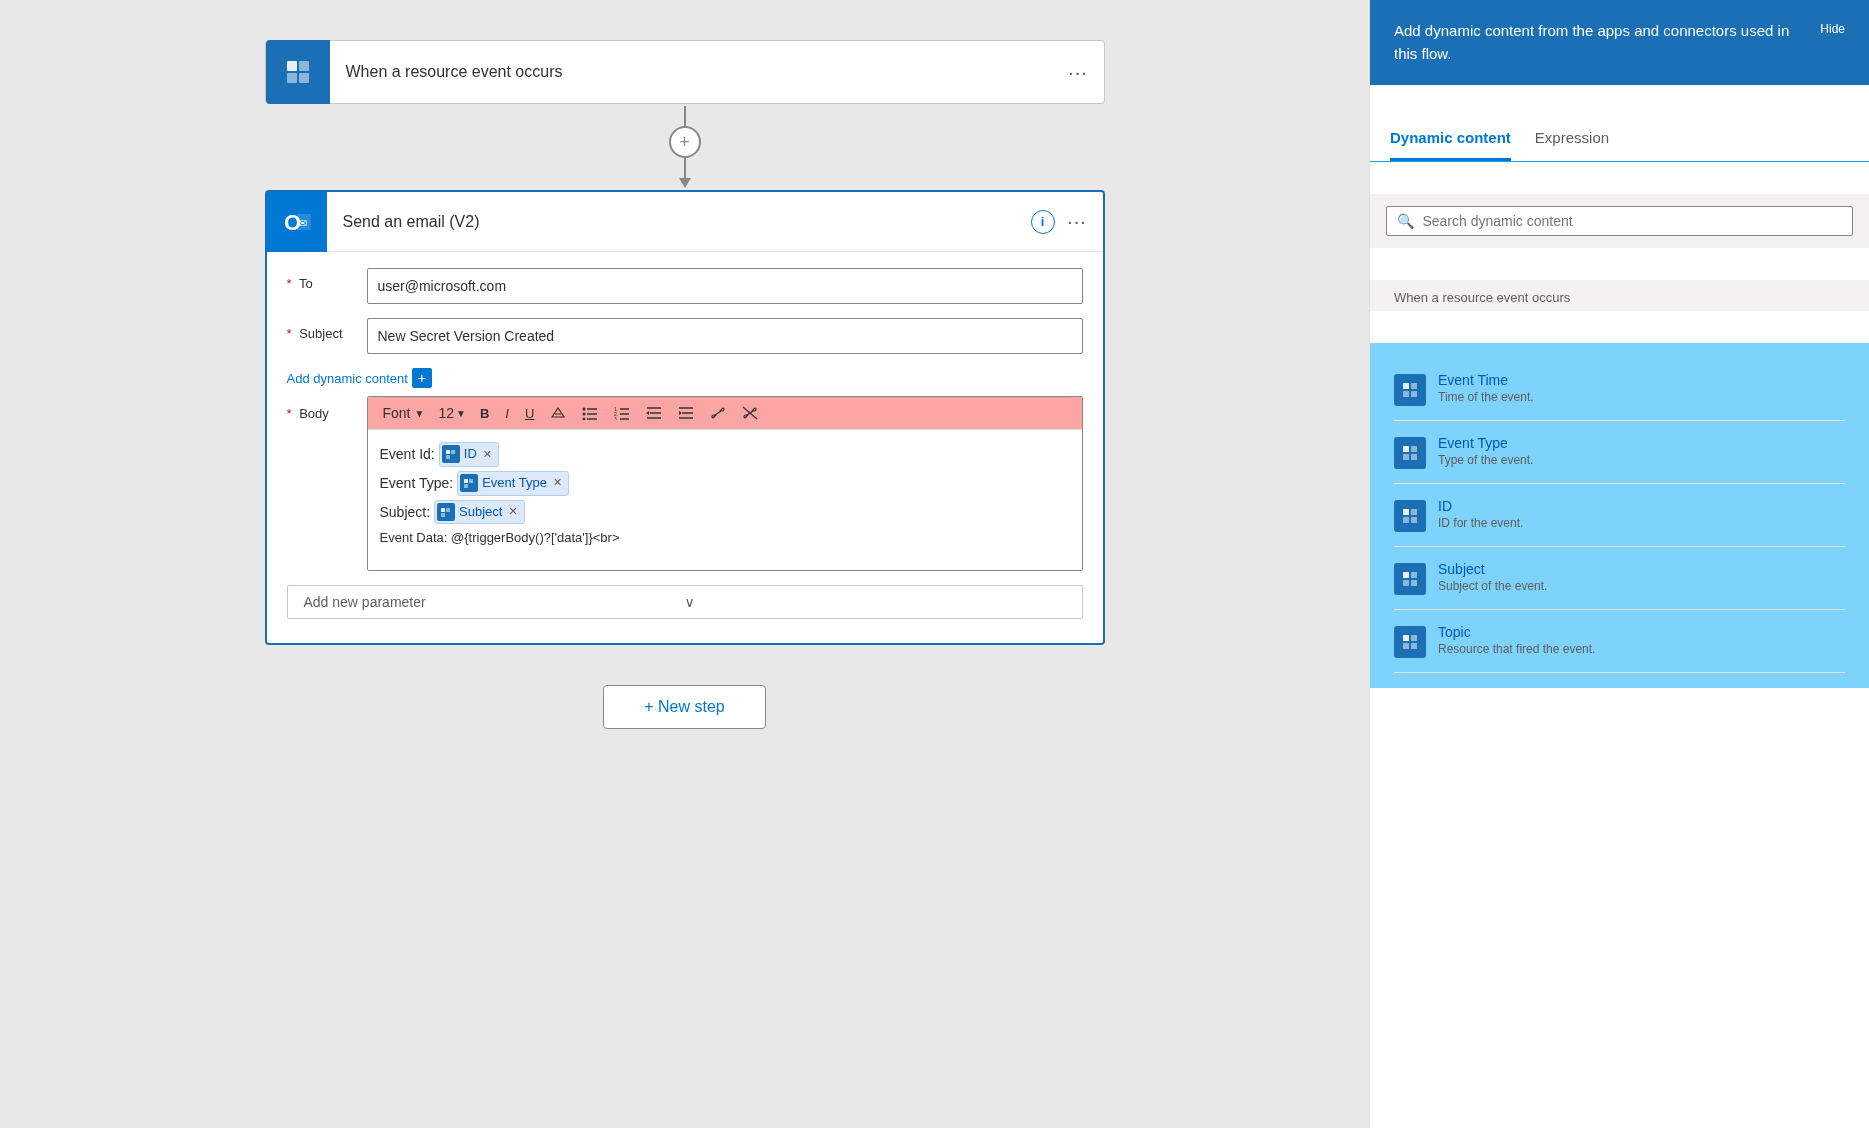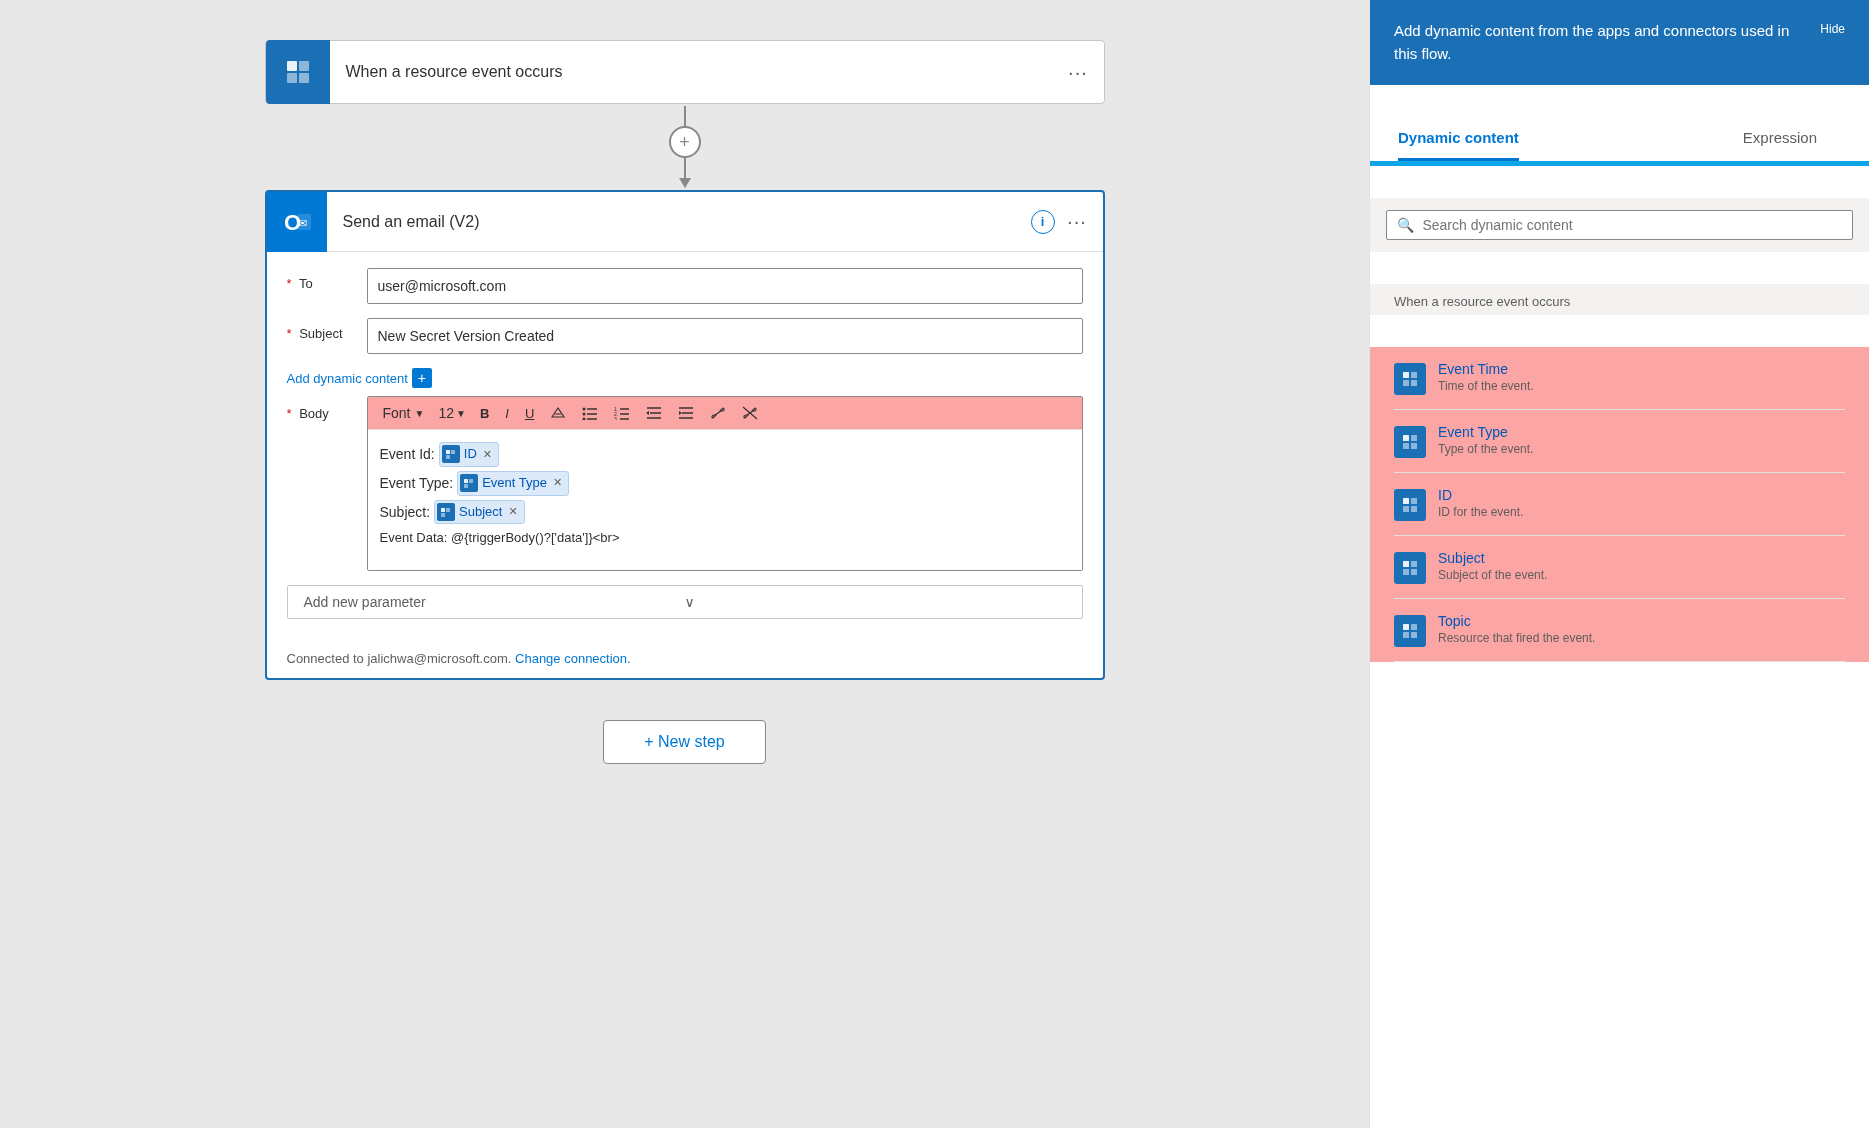--- a/index.html
+++ b/index.html
@@ -369,24 +369,23 @@
       font-size: 12px;
       cursor: pointer;
       white-space: nowrap;
       padding-left: 16px;
       margin-top: 2px;
     }
 
     
     .panel-tabs {
       display: flex;
-      border-bottom: 5px solid #0ea5e9;
+      border-bottom: 1px solid #0ea5e9;
       background: #fff;
-      padding: 0 28px;
-      justify-content: space-between;
+      padding: 0 20px;
     }
     .panel-tab {
       padding: 12px 0;
       margin-right: 24px;
       font-size: 15px;
       cursor: pointer;
       color: #605e5c;
       border-bottom: 3px solid transparent;
     }
     .panel-tab.active {
@@ -425,22 +424,22 @@
     
     .section-label {
       padding: 10px 24px 6px;
       font-size: 13px;
       color: #605e5c;
       background: #f3f2f1;
     }
 
     
     .content-items {
-      padding: 0 24px;
-      background: #fca5a5;
+      padding: 15px 24px;
+      background: #7dd3fc;
     }
     .content-item {
       display: flex;
       align-items: flex-start;
       padding: 14px 0;
       border-bottom: 1px solid #e1e1e1;
       cursor: pointer;
       gap: 12px;
     }
     .content-item-icon {
@@ -676,24 +675,20 @@
           </div>
         </div>
       </div>
 
       <div class="add-param-row">
         <span>Add new parameter</span>
         <span class="chevron-down">∨</span>
       </div>
     </div>
 
-    <div class="connection-info">
-      <span>Connected to jalichwa@microsoft.com.</span>
-      <a>Change connection.</a>
-    </div>
   </div>
 
   <div class="new-step-wrap">
     <button class="new-step-btn">+ New step</button>
   </div>
 
 </div>
 
 <div class="right-panel">
   <div class="panel-header">

